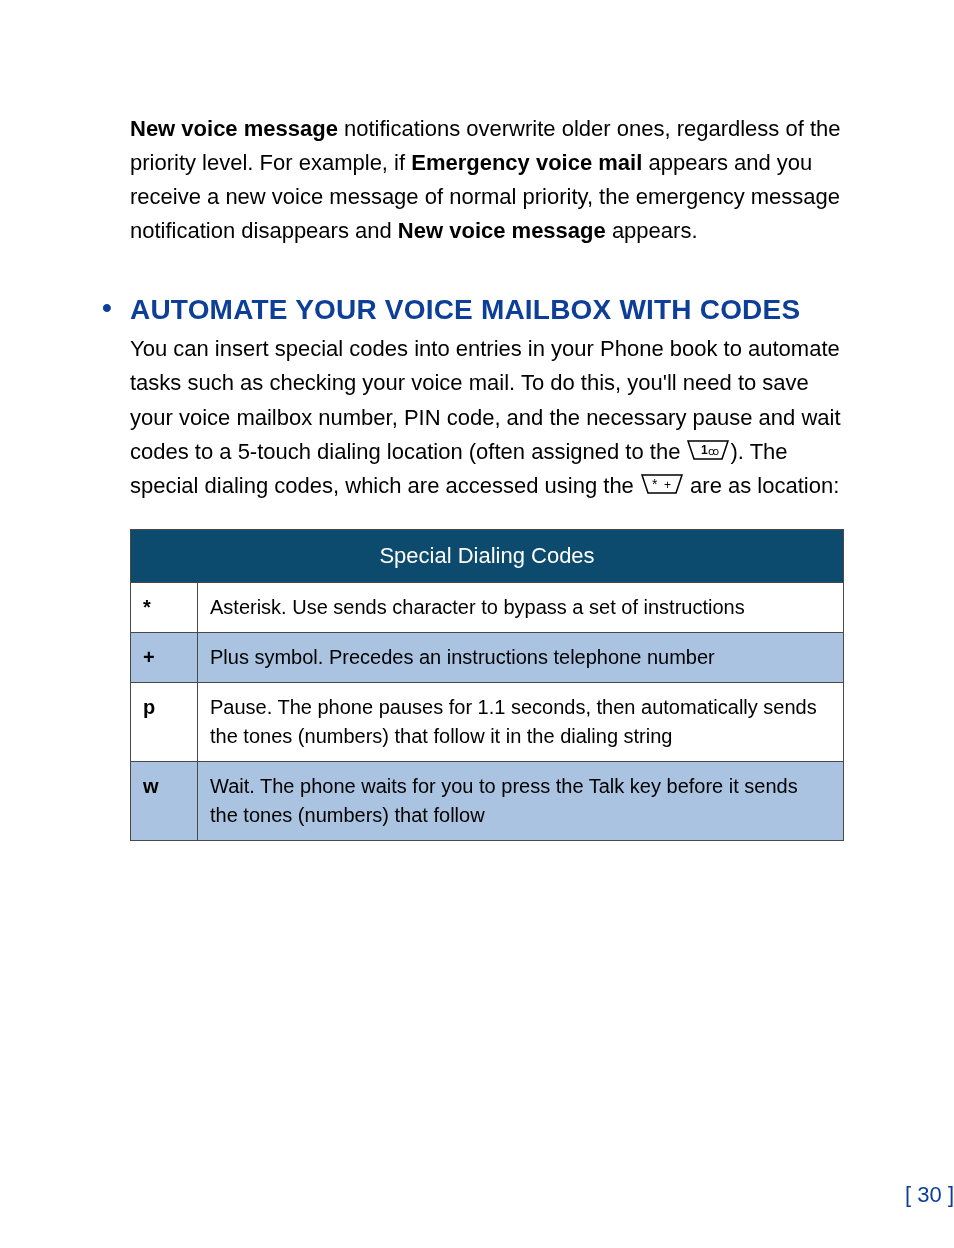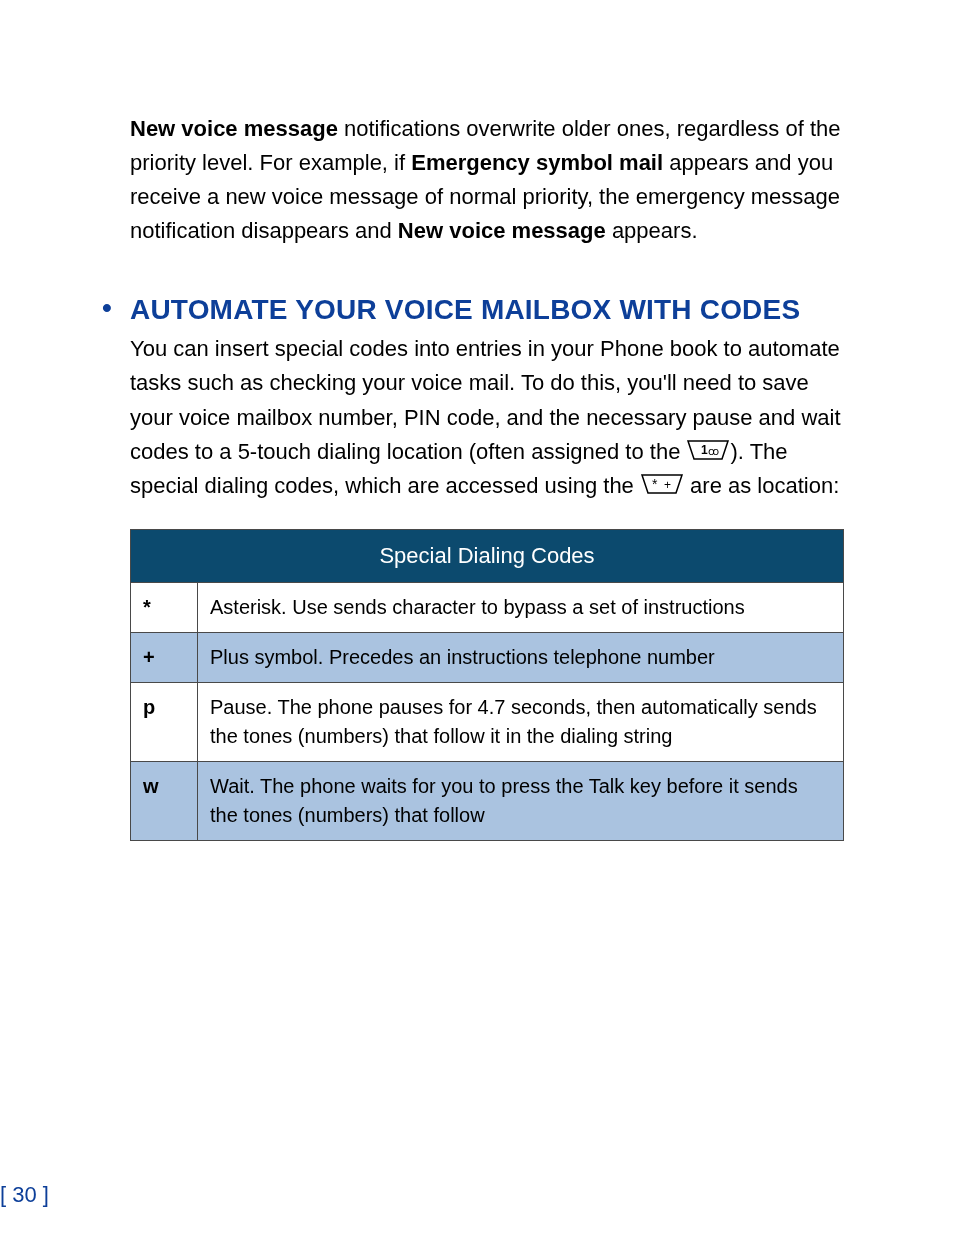--- a/index.html
+++ b/index.html
@@ -80,32 +80,32 @@
     font-size: 20px;
   }
   table.codes tr.shaded td {
     background: #aac3e0;
   }
   .page-number {
     position: absolute;
     bottom: 40px;
     left: 0;
     width: 100%;
-    text-align: left;
+    text-align: right;
     color: #0d3f99;
     font-size: 22px;
   }
 </style>
 </head>
 <body>
 
 <div class="page">
 
   <p class="intro">
-    <b>New voice message</b><span> notifications overwrite older ones, regardless of the priority level. For example, if </span><b>Emergency symbol mail</b><span> appears and you receive a new voice message of normal priority, the emergency message notification disappears and </span><b>New voice message</b><span> appears.</span>
+    <b>New voice message</b><span> notifications overwrite older ones, regardless of the priority level. For example, if </span><b>Emergency voice mail</b><span> appears and you receive a new voice message of normal priority, the emergency message notification disappears and </span><b>New voice message</b><span> appears.</span>
   </p>
 
   <div class="section">
     <div class="section-heading">
       <span class="bullet">•</span>
       <span>AUTOMATE YOUR VOICE MAILBOX WITH CODES</span>
     </div>
     <p class="section-body">
       <span>You can insert special codes into entries in your Phone book to automate tasks such as checking your voice mail. To do this, you'll need to save your voice mailbox number, PIN code, and the necessary pause and wait codes to a 5-touch dialing location (often assigned to the </span><span class="key-icon"><svg width="44" height="22" viewBox="0 0 44 22">
             <path d="M2 2 H42 L36 20 H8 Z" fill="none" stroke="#000" stroke-width="1.5"></path>
@@ -128,21 +128,21 @@
         <tr>
           <td class="code">*</td>
           <td>Asterisk. Use sends character to bypass a set of instructions</td>
         </tr>
         <tr class="shaded">
           <td class="code">+</td>
           <td>Plus symbol. Precedes an instructions telephone number</td>
         </tr>
         <tr>
           <td class="code">p</td>
-          <td>Pause. The phone pauses for 4.7 seconds, then automatically sends the tones (numbers) that follow it in the dialing string</td>
+          <td>Pause. The phone pauses for 1.1 seconds, then automatically sends the tones (numbers) that follow it in the dialing string</td>
         </tr>
         <tr class="shaded">
           <td class="code">w</td>
           <td>Wait. The phone waits for you to press the Talk key before it sends the tones (numbers) that follow</td>
         </tr>
       </tbody>
     </table>
   </div>
 
   <div class="page-number">[ 30 ]</div>

